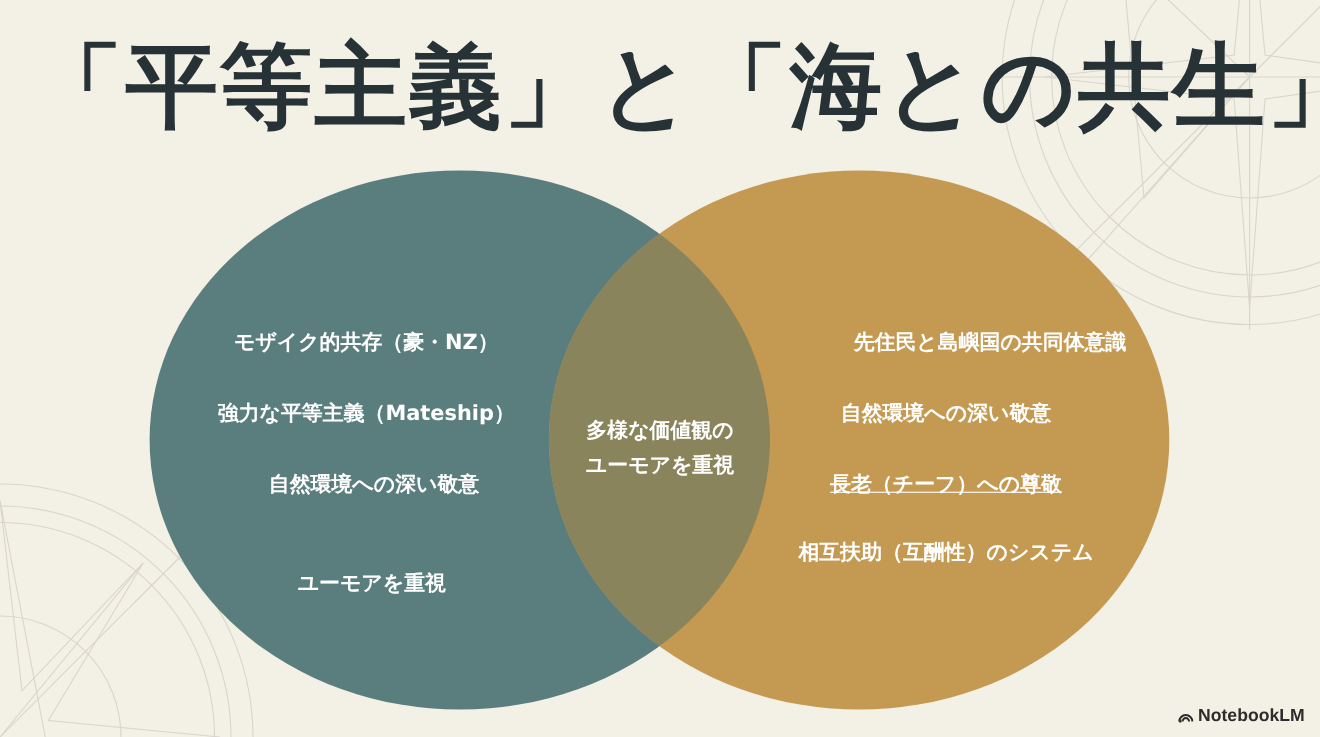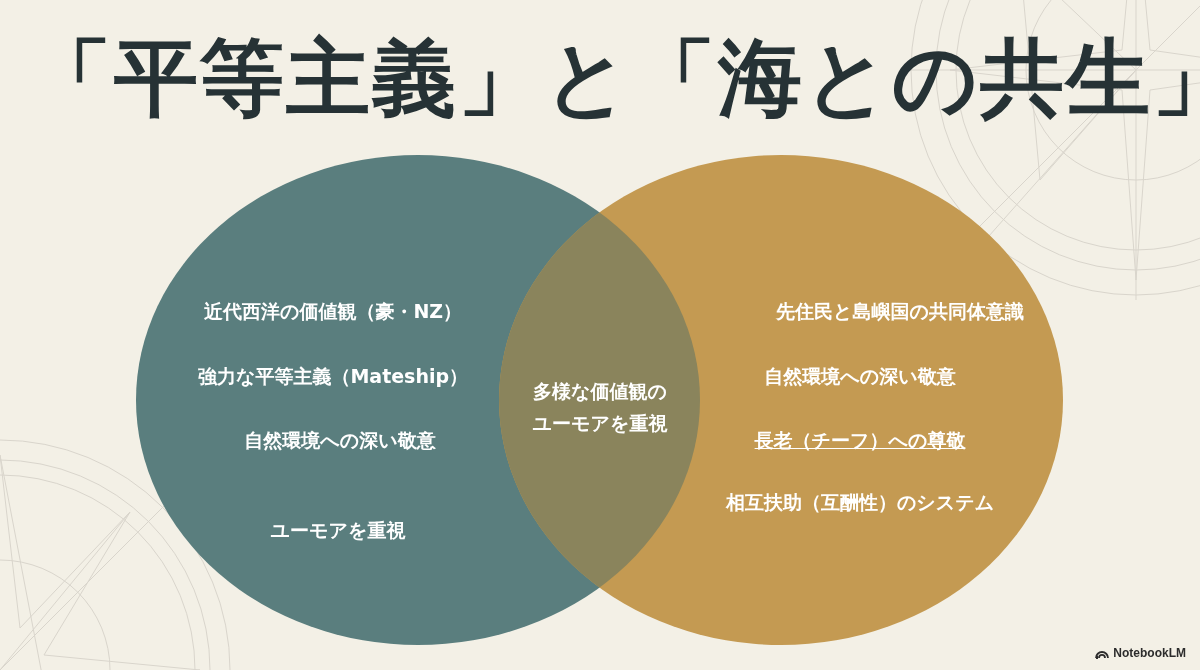--- a/index.html
+++ b/index.html
@@ -21,21 +21,21 @@
       position: absolute; color: #ffffff;
       font-family: "DejaVu Sans", sans-serif; font-weight: bold;
       font-size: 19px; line-height: 24px; text-align: center; white-space: nowrap;
       transform: translateX(-50%);
     }
     .center-label { font-size: 19px; line-height: 30px; margin-top: 12px; }
     .brand {
       position: absolute; right: 14px; bottom: 10px;
       display: flex; align-items: center; gap: 4px;
       font-family: "Liberation Sans", sans-serif; font-weight: bold;
-      font-size: 12px; color: #2c2c2c;
+      font-size: 16px; color: #2c2c2c;
     }
   </style>
 </head>
 <body>
 
 <svg class="bg-deco" viewBox="0 0 1200 670">
   <g fill="none" stroke="#d9d5cc" stroke-width="1">
 
     <circle cx="1136" cy="70" r="180"></circle>
     <circle cx="1136" cy="70" r="200"></circle>
@@ -64,21 +64,21 @@
   <defs>
     <clipPath id="clipLeft">
       <ellipse cx="418" cy="400" rx="282" ry="245"></ellipse>
     </clipPath>
   </defs>
   <ellipse cx="418" cy="400" rx="282" ry="245" fill="#5a7e7e"></ellipse>
   <ellipse cx="781" cy="400" rx="282" ry="245" fill="#c49a52"></ellipse>
   <ellipse cx="781" cy="400" rx="282" ry="245" fill="#8a845c" clip-path="url(#clipLeft)"></ellipse>
 </svg>
 
-<div class="label" style="left:333px; top:299px;">近代西洋の価値観（豪・NZ）</div>
+<div class="label" style="left:333px; top:299px;">モザイク的共存（豪・NZ）</div>
 <div class="label" style="left:333px; top:364px;">強力な平等主義（Mateship）</div>
 <div class="label" style="left:340px; top:428px;">自然環境への深い敬意</div>
 <div class="label" style="left:338px; top:518px;">ユーモアを重視</div>
 
 <div class="label center-label" style="left:600px; top:364px;">多様な価値観の</div>
 <div class="label center-label" style="left:600px; top:396px;">ユーモアを重視</div>
 
 <div class="label" style="left:860px; top:299px;margin-left:40px;">先住民と島嶼国の共同体意識</div>
 <div class="label" style="left:860px; top:364px;">自然環境への深い敬意</div>
 <div class="label" style="left:860px; top:428px;text-decoration:underline;">長老（チーフ）への尊敬</div>

